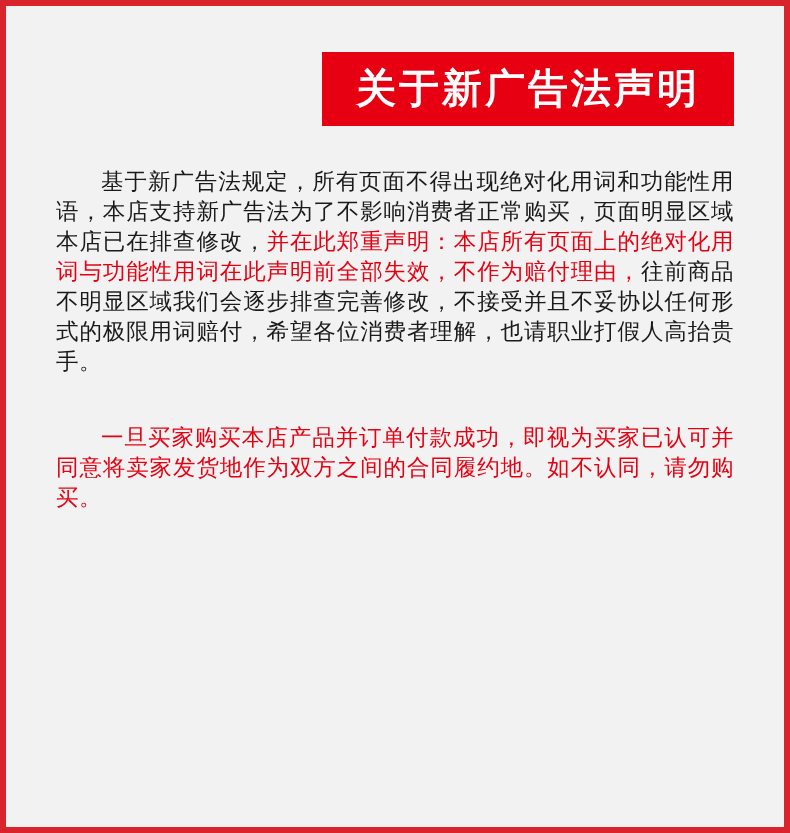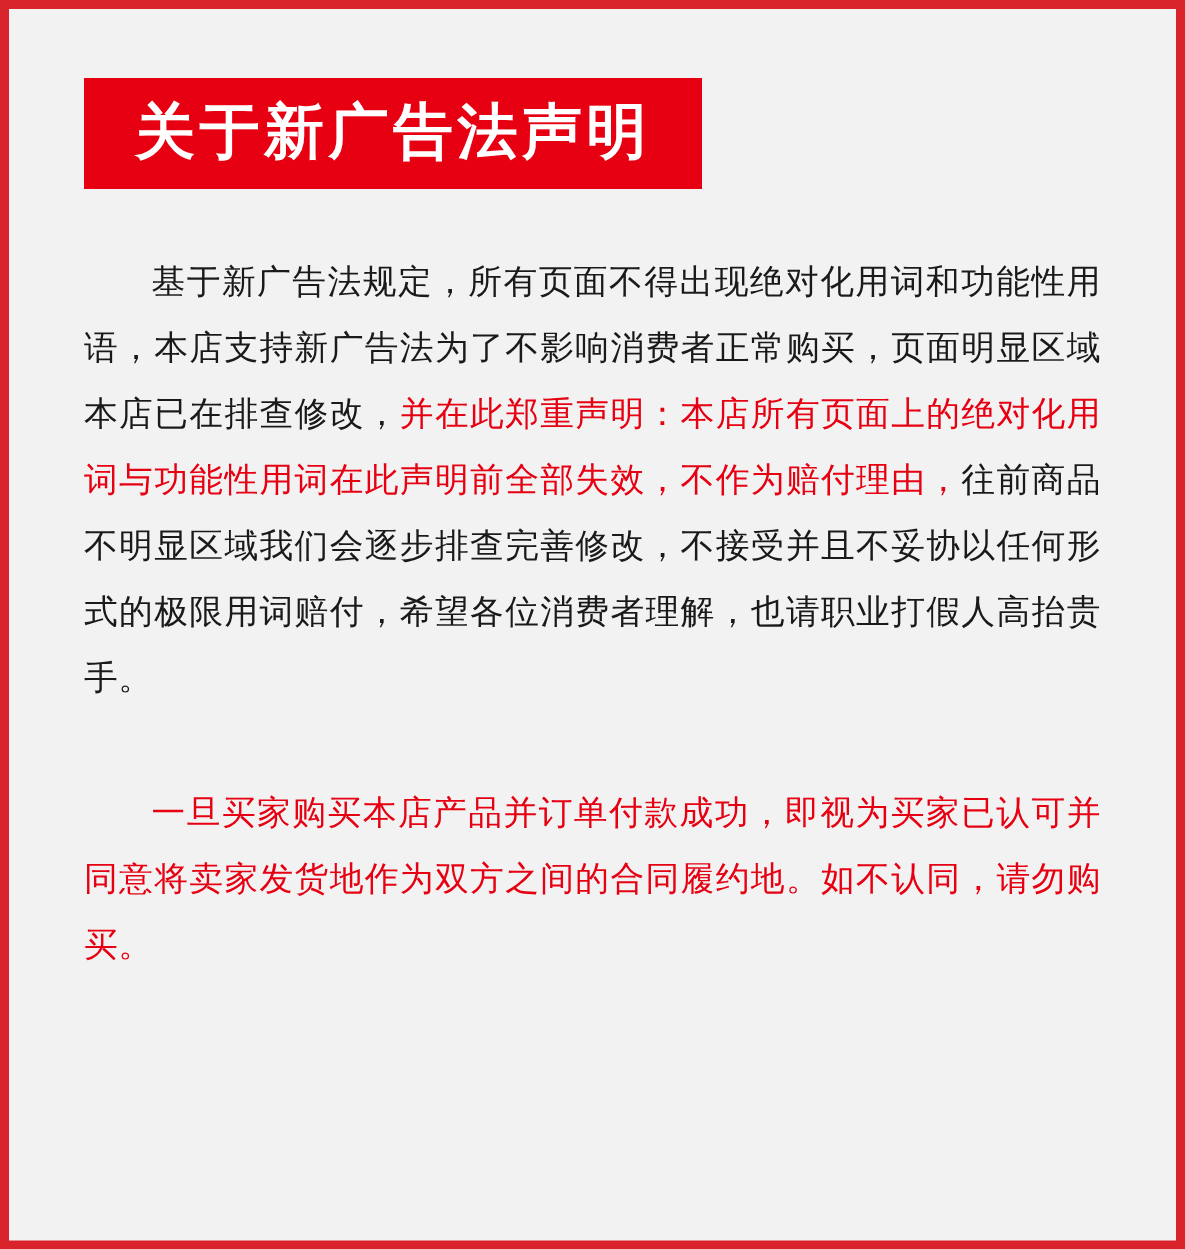--- a/index.html
+++ b/index.html
@@ -26,41 +26,41 @@
     left: 6px;
     top: 6px;
     right: 6px;
     bottom: 6px;
     background: #f2f2f2;
     padding: 0 44px;
     box-sizing: border-box;
   }
   .title-wrap {
     display: flex;
-    justify-content: flex-start;
+    justify-content: flex-end;
     padding-top: 40px;
   }
   .title-banner {
     background: #e60012;
     color: #ffffff;
     font-size: 40px;
     font-weight: bold;
     letter-spacing: 3px;
     line-height: 1;
     padding: 16px 34px 18px 34px;
     text-align: center;
     white-space: nowrap;
   }
   .body-block {
     margin-top: 40px;
   }
   p.para {
     margin: 0 0 0 0;
     font-size: 22.5px;
-    line-height: 44px;
+    line-height: 30px;
     color: #1a1a1a;
     text-align: justify;
     text-justify: inter-ideograph;
     letter-spacing: 0.4px;
     text-indent: 0;
   }
   p.para.indent {
     text-indent: 45px;
   }
   .para + .para {

